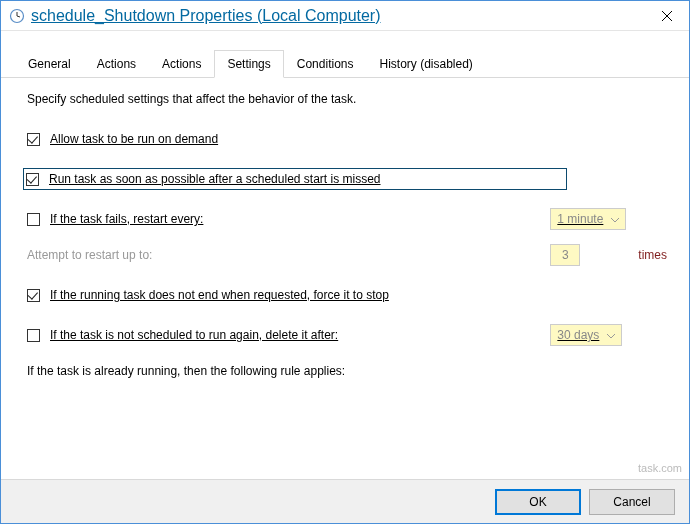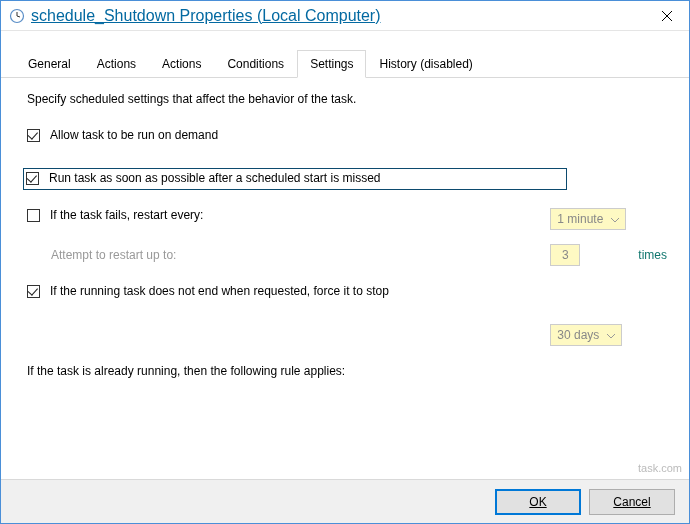--- a/index.html
+++ b/index.html
@@ -7,46 +7,46 @@
   .window { width: 690px; height: 524px; border: 1px solid #4a8fd8; background: #fff; display: flex; flex-direction: column; }
   .titlebar { height: 30px; display: flex; align-items: center; padding: 0 0 0 8px; border-bottom: 1px solid #e5e5e5; }
   .titlebar-icon { width: 16px; height: 16px; margin-right: 6px; }
   .titlebar-text { font-size: 16px; color: #0369a1; flex: 1; text-decoration: underline; }
   .close-btn { width: 44px; height: 30px; display: flex; align-items: center; justify-content: center; cursor: pointer; }
   .tabstrip { display: flex; padding: 18px 14px 0 14px; border-bottom: 1px solid #d9d9d9; position: relative; }
   .tab { padding: 6px 12px 6px 12px; font-size: 12px; color: #000; cursor: pointer; border: 1px solid transparent; position: relative; top: 1px; }
   .tab.active { border: 1px solid #d9d9d9; border-bottom: 1px solid #fff; background: #fff; }
   .content { padding: 10px 22px 10px 26px; flex: 1; font-size: 12px; color: #000; }
   .intro { margin: 4px 0 22px 0; }
-  .row { display: flex; align-items: flex-start; margin-bottom: 18px; min-height: 22px; }
+  .row { display: flex; align-items: center; margin-bottom: 18px; min-height: 22px; text-decoration: underline; }
   .row.highlighted { border: 1px solid #0c4a6e; padding: 2px 0 2px 0; margin-left: -4px; margin-right: 100px; }
   .row.highlighted .check-wrap { margin-left: 2px; }
   .check-wrap { display: inline-flex; align-items: center; cursor: pointer; }
   .cbox { width: 13px; height: 13px; border: 1px solid #333; margin-right: 10px; display: inline-flex; align-items: center; justify-content: center; background: #fff; flex-shrink: 0; }
   .cbox.checked::after { content: ""; display: block; width: 8px; height: 5px; border-left: 1.5px solid #222; border-bottom: 1.5px solid #222; transform: rotate(-48deg) translate(0px,-1px); }
   .lbl { }
   .lbl.disabled { color: #999; }
-  .subrow { margin-left: 24px; margin-top: -4px; margin-bottom: 18px; display: flex; align-items: center; }
+  .subrow { margin-top: -4px; margin-bottom: 18px; display: flex; align-items: center; }
   .combo, .numbox { border: 1px solid #ccc; background: #fef9c3; font-size: 12px; display: inline-flex; align-items: center; padding: 3px 6px; }
   .combo { min-width: 72px; justify-content: space-between; }
   .combo.wide { width: 300px; padding: 4px 7px; }
   .combo.enabled { background: #fff; border-color: #adadad; cursor: pointer; }
   .combo.disabled { color: #888; }
   .combo-val { flex: 1; }
   .chev { width: 8px; margin-left: 8px; }
   .numbox { width: 30px; justify-content: center; color: #888; }
   .spacer { flex: 1; }
   .rule-label { margin-bottom: 10px; margin-top: 2px; }
   .footer { border-top: 1px solid #d9d9d9; background: #f0f0f0; height: 44px; display: flex; align-items: center; justify-content: flex-end; padding: 0 14px; gap: 8px; }
-  .btn { width: 86px; height: 26px; border: 1px solid #adadad; background: #e1e1e1; font-size: 12px; cursor: pointer; display: inline-flex; align-items: center; justify-content: center; text-decoration: underline; }
+  .btn { width: 86px; height: 26px; border: 1px solid #adadad; background: #e1e1e1; font-size: 12px; cursor: pointer; display: inline-flex; align-items: center; justify-content: center; }
   .btn.primary { border: 2px solid #0078d7; background: #e1e1e1; }
   .watermark { position: absolute; right: 8px; bottom: 50px; font-size: 11px; color: #bbb; }
   .window-wrap { position: relative; width: 690px; }
   .combo-area { width: 80px; display: flex; justify-content: flex-start; }
-  .trail { margin-left: 8px; color: #0f766e; }
+  .trail { margin-left: 8px; color: #7f1d1d; }
 </style>
 </head>
 <body>
 
 <div class="window-wrap">
 <div class="window">
 
   <div class="titlebar">
     <span class="titlebar-icon">
       <svg viewBox="0 0 16 16" width="16" height="16">
@@ -61,22 +61,22 @@
             <line x1="0" y1="0" x2="10" y2="10" stroke="#000" stroke-width="1"></line>
             <line x1="10" y1="0" x2="0" y2="10" stroke="#000" stroke-width="1"></line>
           </svg>
     </div>
   </div>
 
   <div class="tabstrip">
     <div class="tab">General</div>
     <div class="tab">Actions</div>
     <div class="tab">Actions</div>
+    <div class="tab active">Settings</div>
     <div class="tab">Conditions</div>
-    <div class="tab active">Settings</div>
     <div class="tab">History (disabled)</div>
   </div>
 
   <div class="content">
     <div class="intro">Specify scheduled settings that affect the behavior of the task.</div>
 
     <div class="row">
       <label class="check-wrap">
         <span class="cbox checked"></span>
         <span class="lbl">Allow task to be run on demand</span>
@@ -120,20 +120,24 @@
 
 
     <div class="row">
       <label class="check-wrap">
         <span class="cbox checked"></span>
         <span class="lbl">If the running task does not end when requested, force it to stop</span>
       </label>
     </div>
 
     <div class="row">
+      <label class="check-wrap">
+        <span class="cbox"></span>
+        <span class="lbl">If the task is not scheduled to run again, delete it after:</span>
+      </label>
       <div class="spacer"></div>
       <div class="combo-area">
         <div class="combo disabled">
           <span class="combo-val">30 days</span>
           <span class="chev">
             <svg viewBox="0 0 8 5" width="8" height="5">
                   <path d="M0 0 L4 4 L8 0" fill="none" stroke="#999" stroke-width="1"></path>
                 </svg>
           </span>
         </div>

